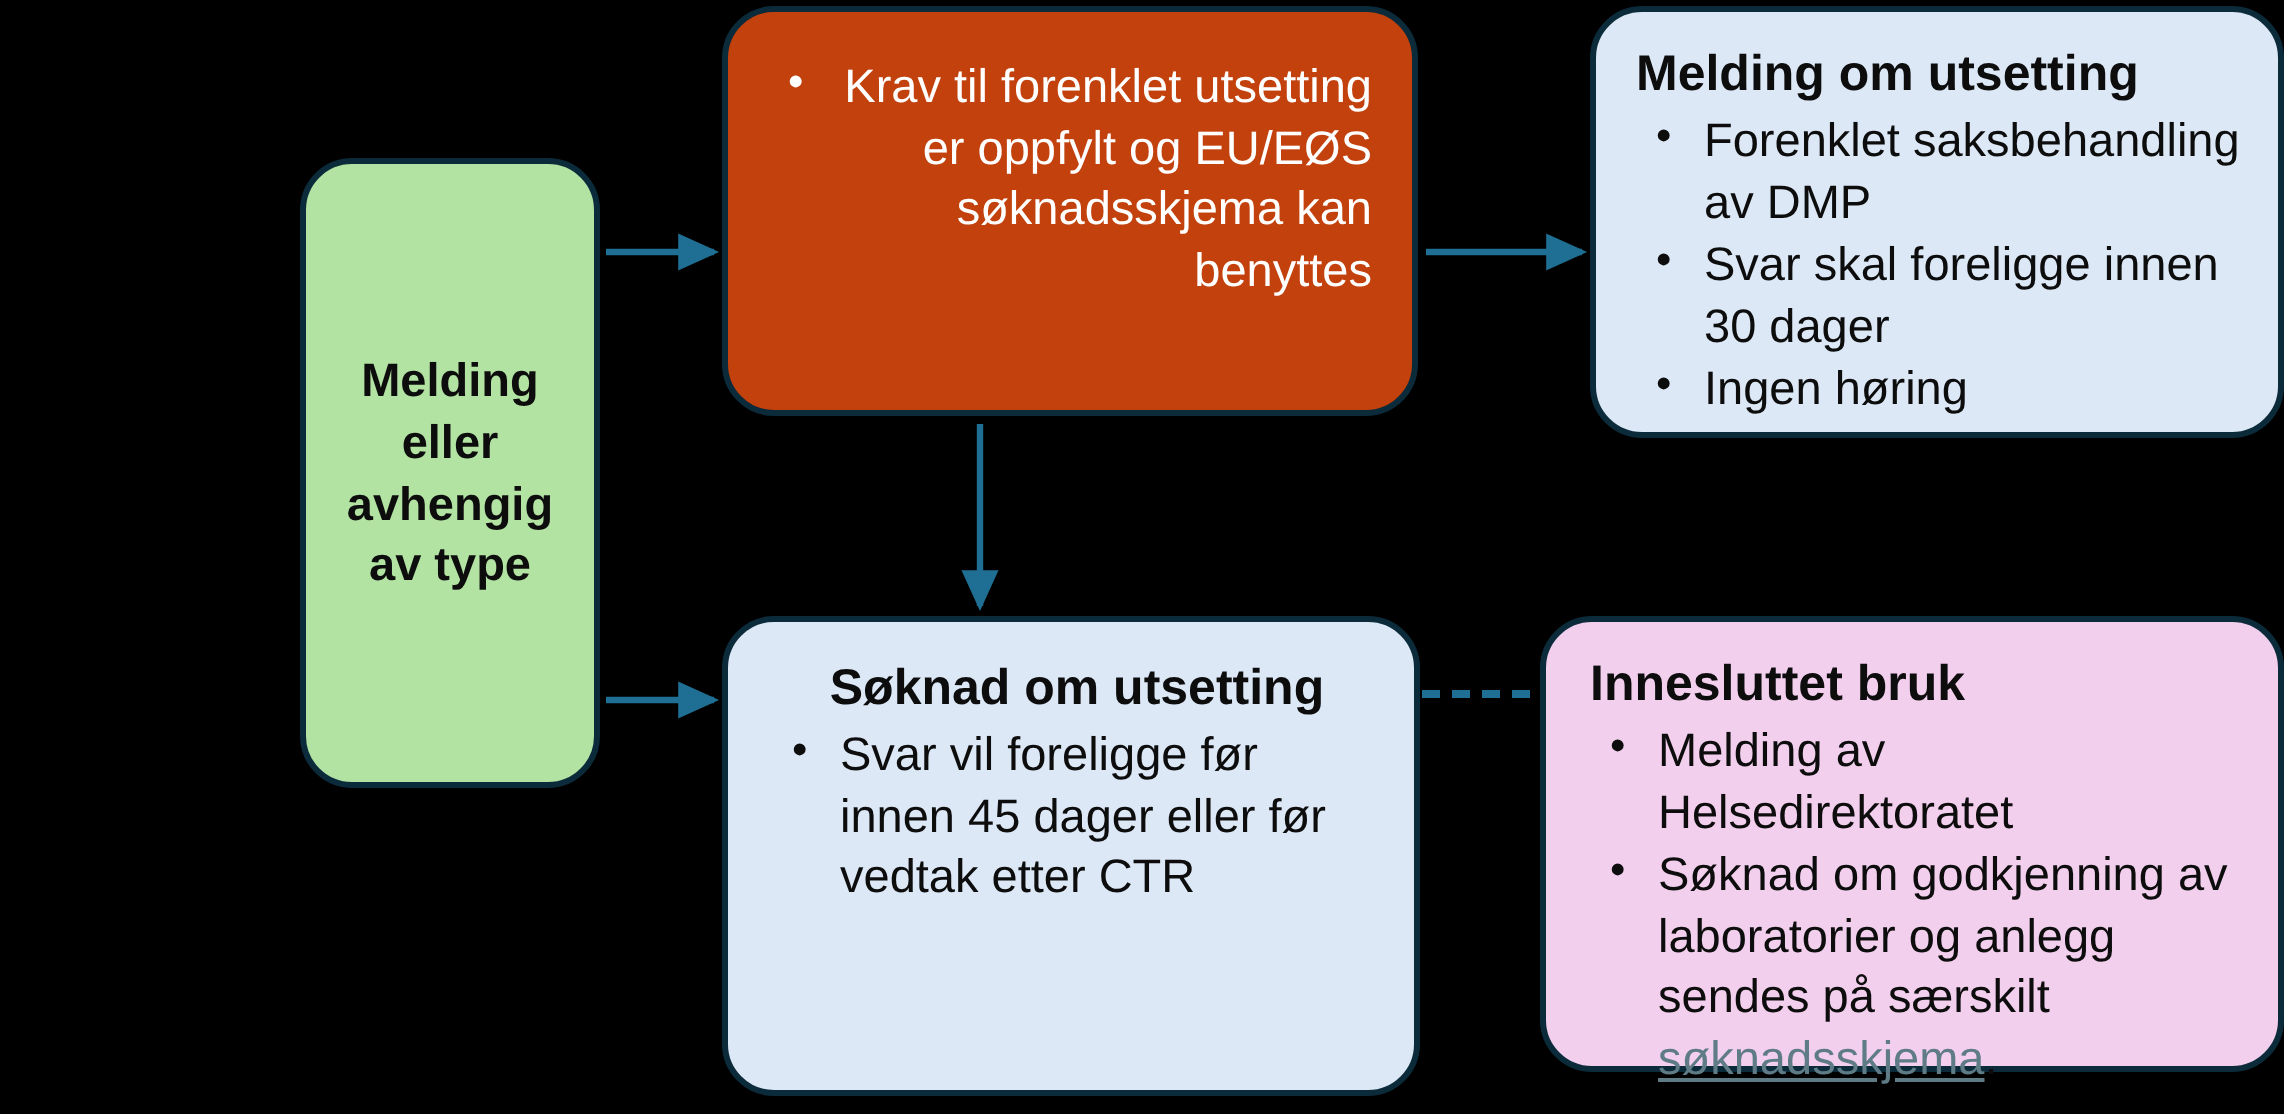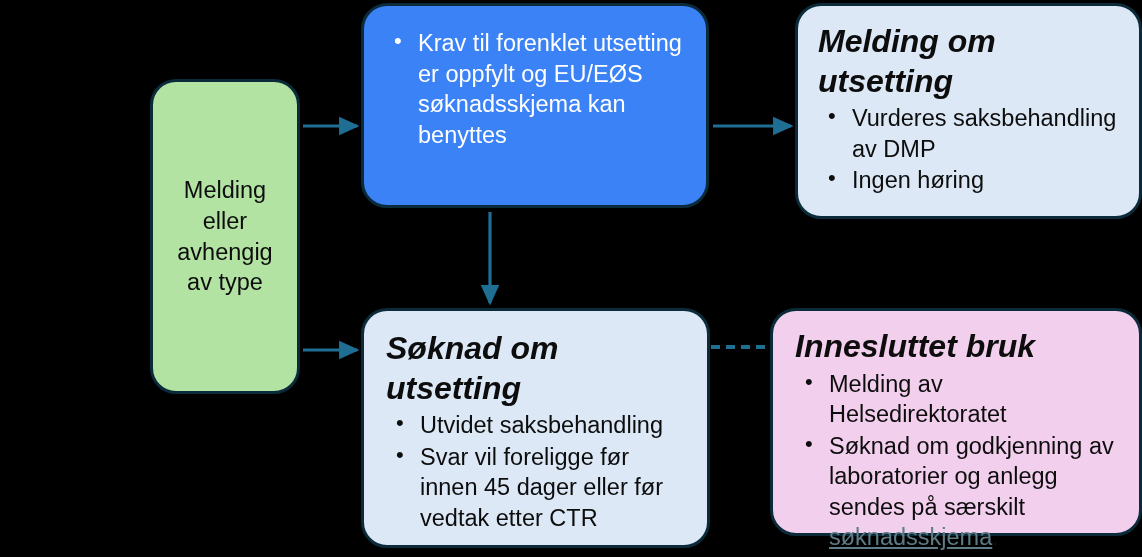--- a/index.html
+++ b/index.html
@@ -39,32 +39,34 @@
     height: 315px;
     background: #B3E3A3;
     display: flex;
     align-items: center;
     justify-content: center;
     text-align: center;
     padding: 6px 10px;
   }
   .node-start .lines {
     width: 100%;
+    font-weight: bold;
   }
   .node-start .lines div { white-space: nowrap; }
 
   
   .node-condition {
     left: 361px;
     top: 3px;
     width: 348px;
     height: 205px;
-    background: #3b82f6;
+    background: #c2410c;
     color: #FFFFFF;
     padding: 22px 20px 18px 22px;
+    text-align: right;
   }
 
   
   .node-melding {
     left: 795px;
     top: 3px;
     width: 347px;
     height: 216px;
     background: #DCE8F6;
     padding: 16px 14px 14px 20px;
@@ -81,26 +83,25 @@
     left: 770px;
     top: 308px;
     width: 372px;
     height: 228px;
     background: #F3CFEE;
     padding: 16px 14px 14px 22px;
   }
 
   .node-title {
     font-weight: bold;
-    font-size: 32px;
+    font-size: 25px;
     margin: 0 0 2px 0;
     line-height: 1.24;
-    font-style: italic;
-  }
-  .node-title.centered { text-align: left; }
+  }
+  .node-title.centered { text-align: center; }
 
   ul.bullets {
     list-style: none;
     margin: 0;
     padding: 0;
   }
   ul.bullets > li {
     position: relative;
     padding-left: 34px;
     margin: 0 0 1px 0;
@@ -166,29 +167,29 @@
 
   <div class="node node-condition">
     <ul class="bullets">
       <li>Krav til forenklet utsetting er oppfylt og EU/EØS søknadsskjema kan benyttes</li>
     </ul>
   </div>
 
   <div class="node node-melding">
     <div class="node-title">Melding om utsetting</div>
     <ul class="bullets">
-      <li>Vurderes saksbehandling av DMP</li>
+      <li>Forenklet saksbehandling av DMP</li>
+      <li>Svar skal foreligge innen 30 dager</li>
       <li>Ingen høring</li>
     </ul>
   </div>
 
   <div class="node node-soknad">
     <div class="node-title centered">Søknad om utsetting</div>
     <ul class="bullets">
-      <li>Utvidet saksbehandling</li>
       <li>Svar vil foreligge før innen 45 dager eller før vedtak etter CTR</li>
     </ul>
   </div>
 
   <div class="node node-innesluttet">
     <div class="node-title">Innesluttet bruk</div>
     <ul class="bullets">
       <li>Melding av Helsedirektoratet</li>
       <li><span>Søknad om godkjenning av laboratorier og anlegg sendes på særskilt </span><a class="inline-link" href="#">søknadsskjema</a><span>.</span></li>
     </ul>

